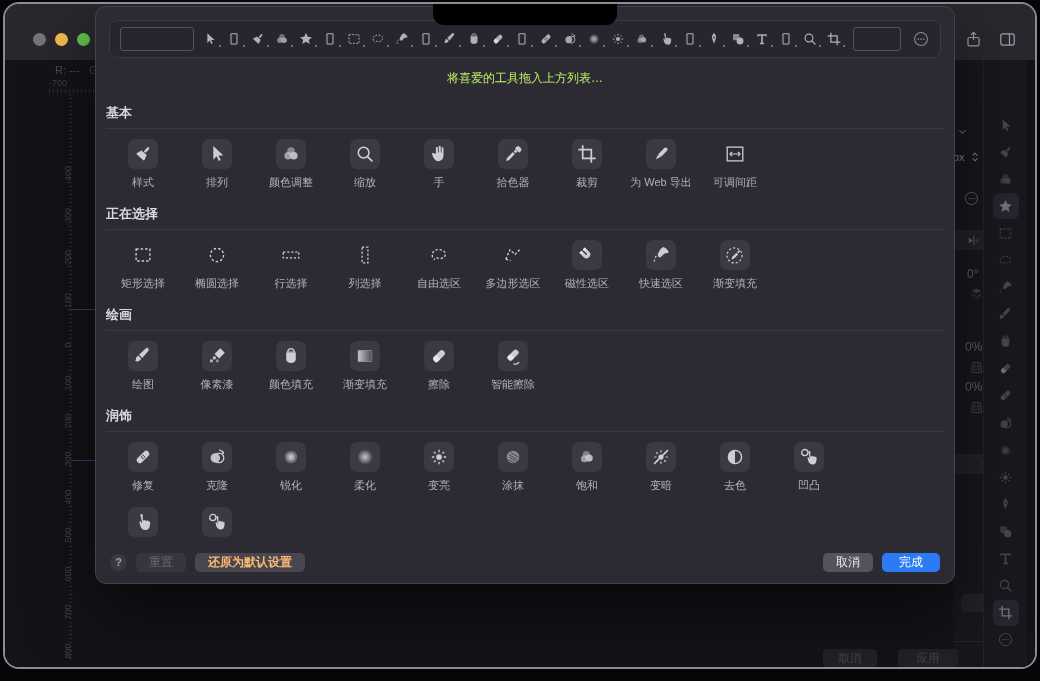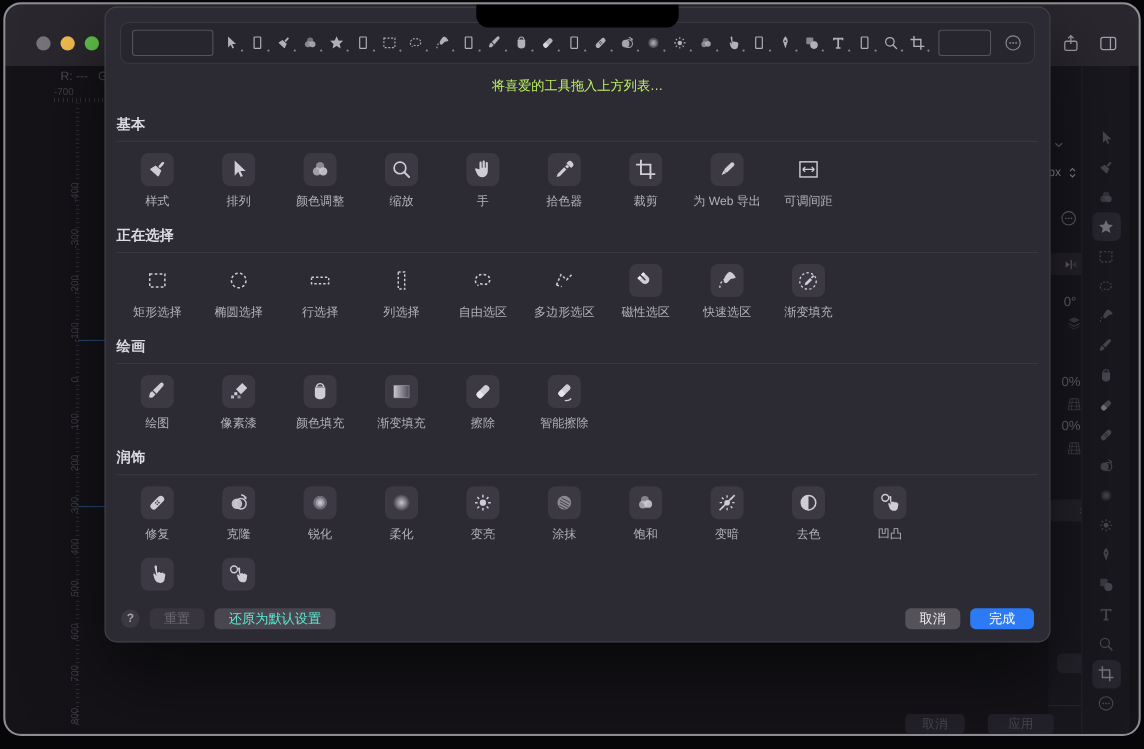--- a/index.html
+++ b/index.html
@@ -72,21 +72,21 @@
   .tool{width:74px;display:flex;flex-direction:column;align-items:center;cursor:default;}
   .tile{width:30px;height:30px;border-radius:7px;background:#3c3944;display:grid;
     place-items:center;color:#cfccd6;}
   .tile.plain{background:transparent;}
   .tlabel{margin-top:6px;font-size:11px;color:#b4b1ba;white-space:nowrap;}
   .dfooter{flex:none;height:42px;display:flex;align-items:center;padding:0 14px;gap:9px;}
   .help{width:17px;height:17px;border-radius:50%;background:#3b3844;color:#a5a2ac;font-size:11px;
     display:grid;place-items:center;font-weight:700;}
   .btn{height:19px;border-radius:5px;font-size:12px;display:grid;place-items:center;padding:0 13px;}
   .b-reset{background:#38353f;color:#6b6874;}
-  .b-restore{background:#49464f;color:#5eead4;}
+  .b-restore{background:#49464f;color:#fdba74;font-weight:bold;}
   .b-cancel{background:#55525a;color:#eceaf0;margin-left:auto;}
   .b-done{color:#fff;min-width:58px;}
   svg{display:block;}
 </style>
 </head>
 <body>
 
 <div class="screen">
 
   <div class="titlebar">

